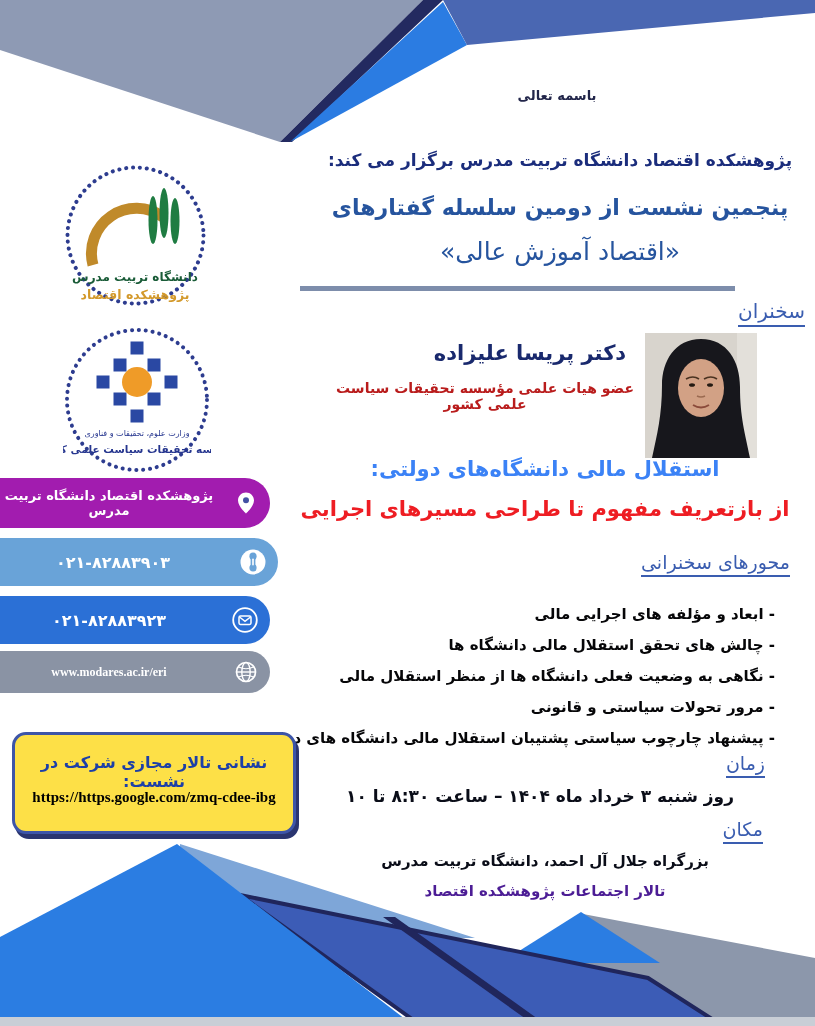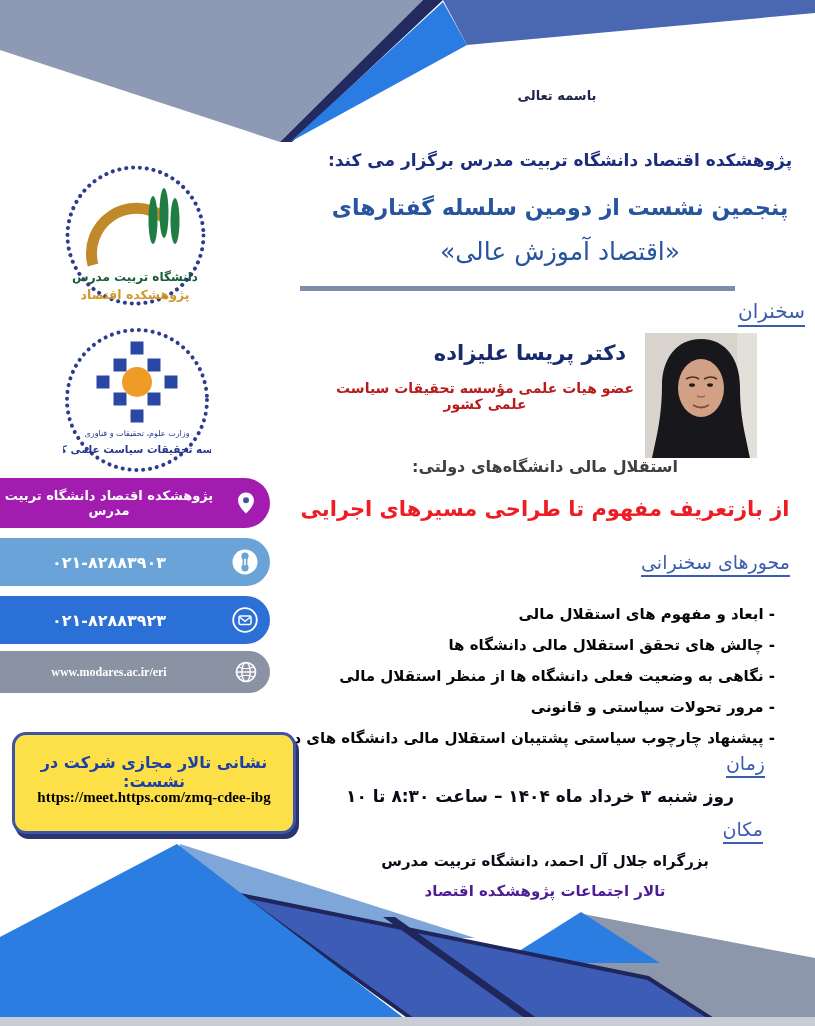--- a/index.html
+++ b/index.html
@@ -20,36 +20,36 @@
   .sec-label{color:#3a5db0;font-size:20px;border-bottom:2px solid #3a5db0;padding-bottom:2px;display:inline-block;}
   .lbl-speaker{top:299px;right:10px;}
   .lbl-topics{top:551px;right:25px;font-size:19px;}
   .lbl-time{top:752px;right:50px;font-size:19px;}
   .lbl-place{top:818px;right:52px;font-size:19px;}
 
   .speaker-name{top:341px;left:380px;width:300px;font-size:21px;font-weight:bold;color:#19296d;}
   .speaker-affil{top:380px;left:335px;width:300px;font-size:14px;font-weight:bold;color:#b91c1c;}
   .photo{left:645px;top:333px;width:112px;height:125px;}
 
-  .red1{top:457px;left:300px;width:490px;font-size:16px;font-weight:bold;color:#404040;}
+  .red1{top:457px;left:300px;width:490px;font-size:21px;font-weight:bold;color:#3b82f6;}
   .red2{top:497px;left:280px;width:530px;font-size:21px;font-weight:bold;color:#ee1d23;}
 
   .topics-list{top:599px;right:40px;width:730px;font-size:15px;font-weight:bold;color:#060608;text-align:right;}
   .topics-list .titem{line-height:31px;height:31px;}
 
   .date-line{top:786px;left:280px;width:520px;font-size:17px;font-weight:bold;color:#0a0d18;}
   .addr1{top:852px;left:330px;width:430px;font-size:15px;font-weight:bold;color:#0a0d18;}
   .addr2{top:882px;left:330px;width:430px;font-size:15px;font-weight:bold;color:#4c1d95;}
 
   .pill{left:0;width:270px;border-radius:0 26px 26px 0;color:#fff;}
   .pill .ptxt{position:absolute;left:0;right:52px;top:50%;transform:translateY(-50%);text-align:center;font-weight:bold;}
   .pill .picon{position:absolute;right:12px;top:50%;transform:translateY(-50%);}
   .pill1{top:478px;height:50px;background:#a21caf;}
   .pill1 .ptxt{font-size:13px;}
-  .pill2{top:538px;height:48px;background:#69a3d8;}
+  .pill2{top:538px;height:48px;background:#69a3d8;padding-left:8px;}
   .pill2 .ptxt{font-size:16px;letter-spacing:1px;}
   .pill3{top:596px;height:48px;background:#2b70d6;}
   .pill3 .ptxt{font-size:16px;letter-spacing:1px;}
   .pill4{top:651px;height:42px;background:#8a93a4;}
   .pill4 .ptxt{font-family:"Liberation Serif", serif;font-size:12px;}
 
   .meet-box{left:12px;top:732px;width:278px;height:96px;background:#fde047;border:3px solid #3d55a8;border-radius:14px;box-shadow:3px 5px 0 #2a3570;}
   .meet-label{position:absolute;top:18px;left:0;right:0;text-align:center;font-size:16px;font-weight:bold;color:#1c3fa8;direction:rtl;}
   .meet-url{position:absolute;top:54px;left:0;right:0;text-align:center;font-size:15px;font-weight:bold;color:#000;font-family:"Liberation Serif", serif;}
 </style>
@@ -126,21 +126,21 @@
   </svg>
 
   <div class="abs z2 speaker-name rtl center">دکتر پریسا علیزاده</div>
   <div class="abs z2 speaker-affil rtl center">عضو هیات علمی مؤسسه تحقیقات سیاست علمی کشور</div>
 
   <div class="abs z2 red1 rtl center">استقلال مالی دانشگاه‌های دولتی:</div>
   <div class="abs z2 red2 rtl center">از بازتعریف مفهوم تا طراحی مسیرهای اجرایی</div>
 
   <div class="abs z2 lbl-topics"><span class="sec-label rtl" style="font-size:19px">محورهای سخنرانی</span></div>
   <div class="abs z2 topics-list rtl">
-    <div class="titem">- ابعاد و مفهوم های استقلال مالی</div>
+    <div class="titem">- ابعاد و مؤلفه های اجرایی مالی</div>
     <div class="titem">- چالش های تحقق استقلال مالی دانشگاه ها</div>
     <div class="titem">- نگاهی به وضعیت فعلی دانشگاه ها از منظر استقلال مالی</div>
     <div class="titem">- مرور تحولات سیاستی و قانونی</div>
     <div class="titem">- پیشنهاد چارچوب سیاستی پشتیبان استقلال مالی دانشگاه های دولتی ایران</div>
   </div>
 
   <div class="abs z2 lbl-time"><span class="sec-label rtl" style="font-size:19px">زمان</span></div>
   <div class="abs z2 date-line rtl center">روز شنبه ۳ خرداد ماه ۱۴۰۴ – ساعت ۸:۳۰ تا ۱۰</div>
   <div class="abs z2 lbl-place"><span class="sec-label rtl" style="font-size:19px">مکان</span></div>
   <div class="abs z2 addr1 rtl center">بزرگراه جلال آل احمد، دانشگاه تربیت مدرس</div>
@@ -187,16 +187,16 @@
         <circle cx="12" cy="12" r="9.5" fill="none" stroke="#ffffff" stroke-width="1.7"></circle>
         <ellipse cx="12" cy="12" rx="4.2" ry="9.5" fill="none" stroke="#ffffff" stroke-width="1.4"></ellipse>
         <line x1="2.5" y1="12" x2="21.5" y2="12" stroke="#ffffff" stroke-width="1.4"></line>
         <path d="M4.5,7 q7.5,3.5 15,0 M4.5,17 q7.5,-3.5 15,0" fill="none" stroke="#ffffff" stroke-width="1.2"></path>
       </svg>
     </span>
   </div>
 
   <div class="abs z2 meet-box">
     <div class="meet-label">نشانی تالار مجازی شرکت در نشست:</div>
-    <div class="meet-url">https://meet.https.com/zmq-cdee-ibg</div>
+    <div class="meet-url">https://https.google.com/zmq-cdee-ibg</div>
   </div>
 
 </div>
 
 </body></html>

